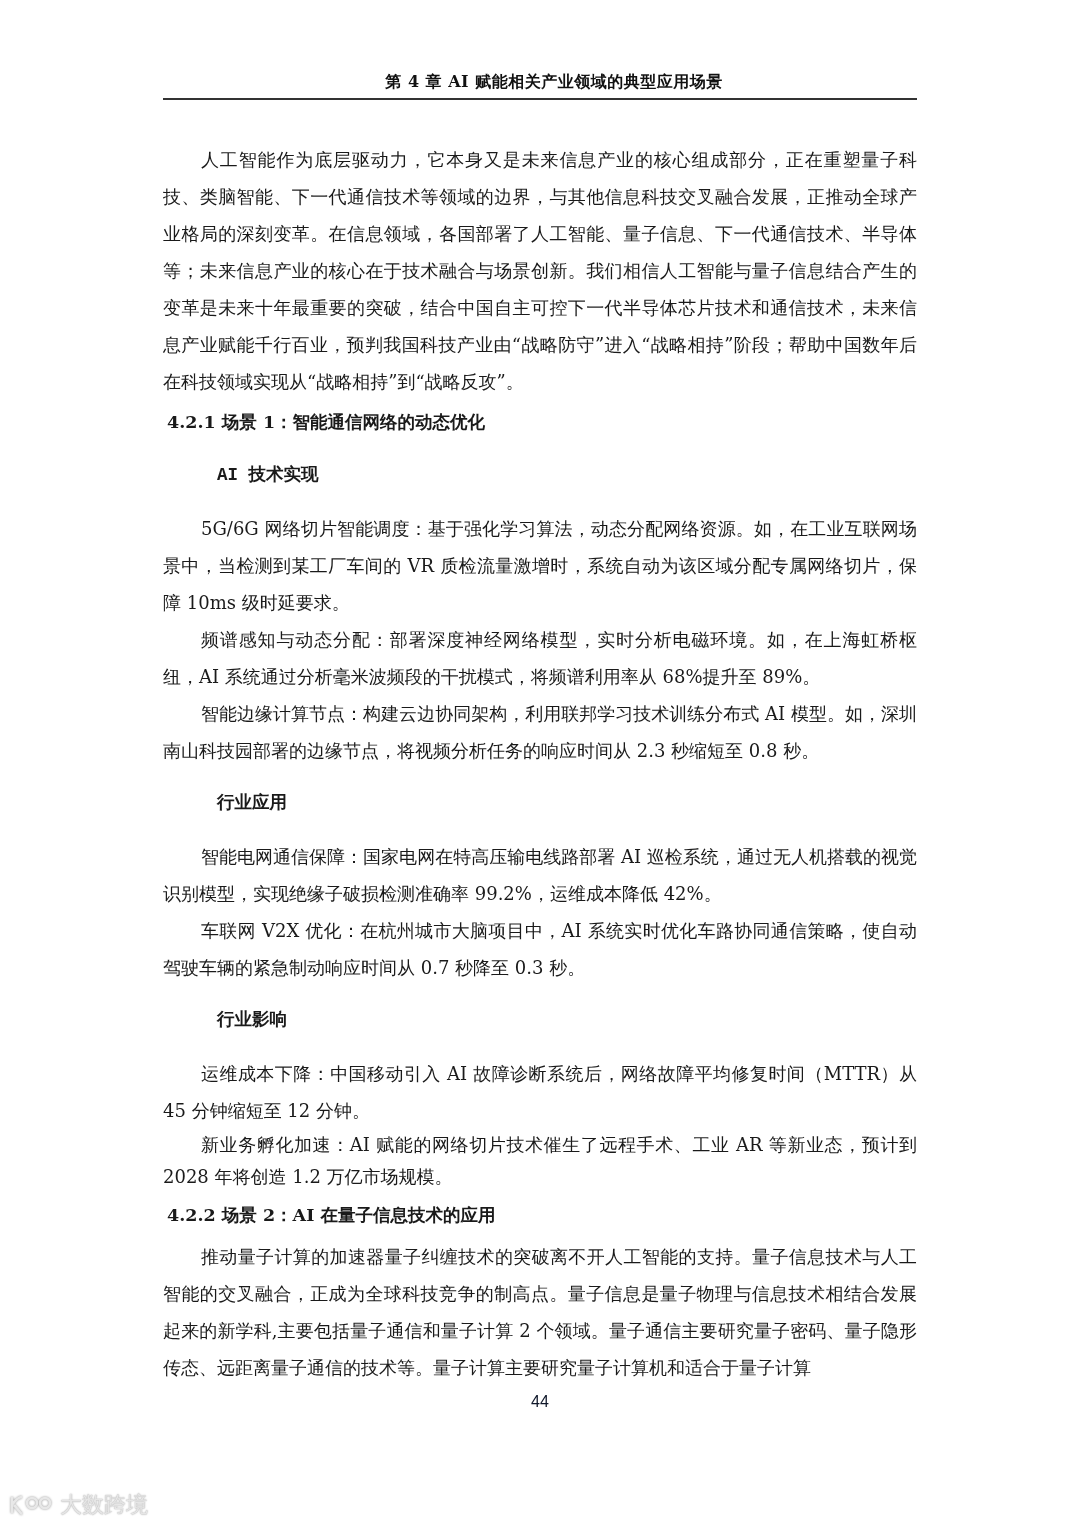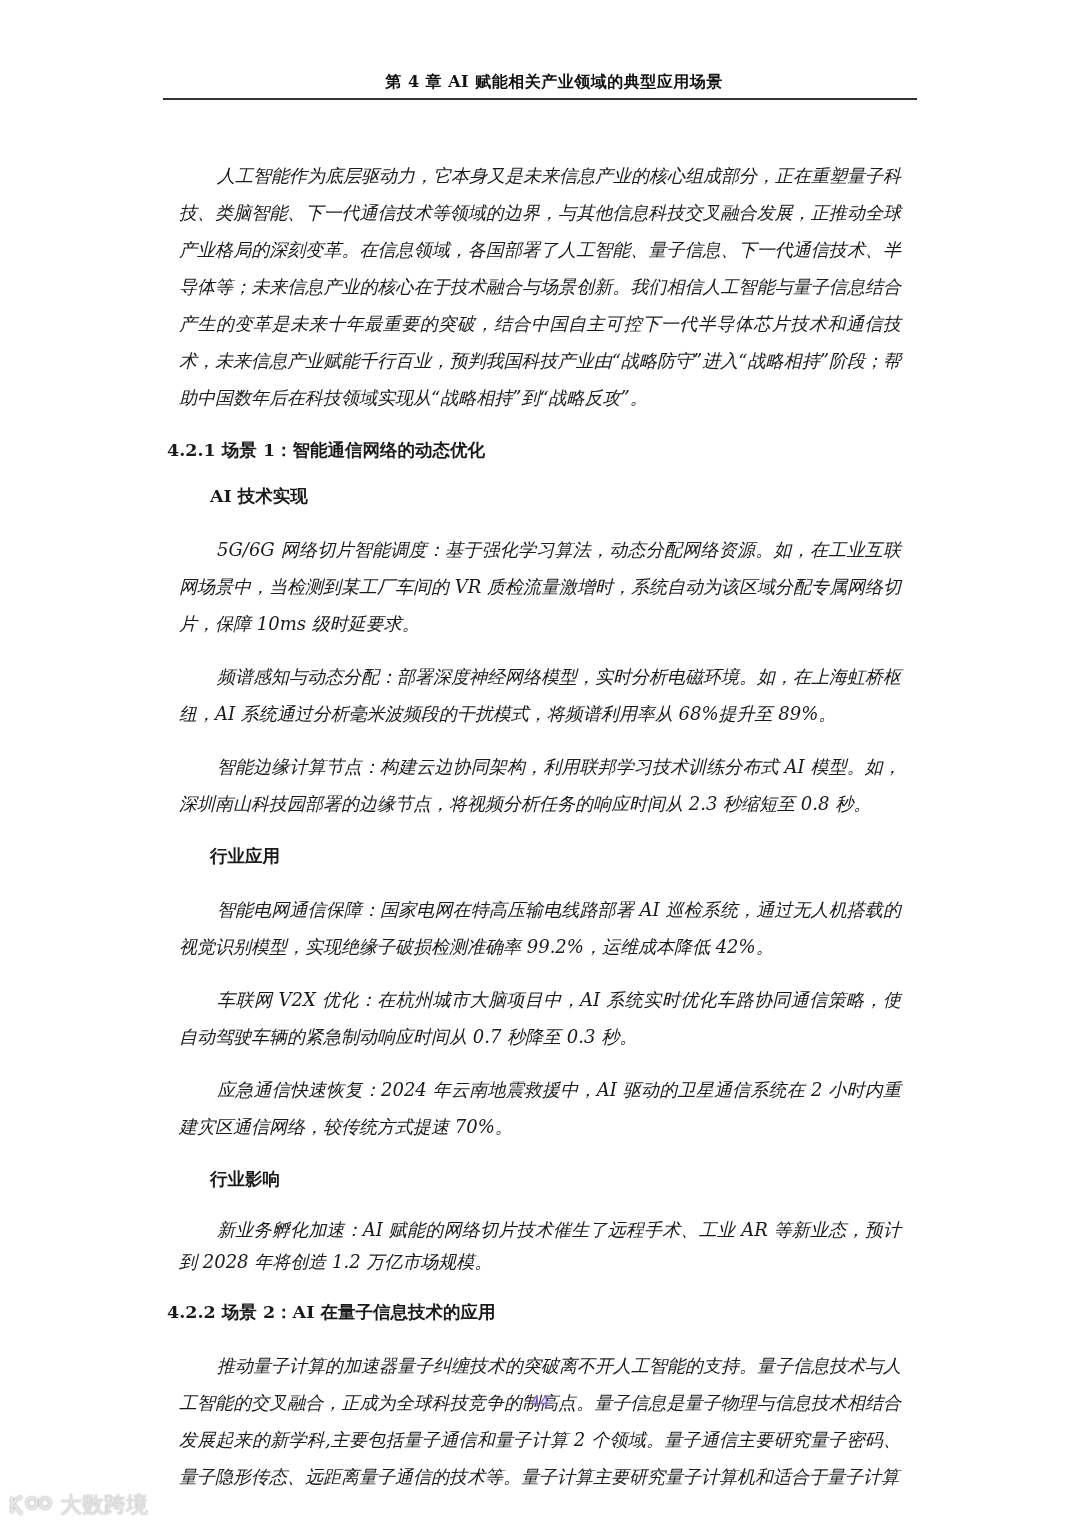--- a/index.html
+++ b/index.html
@@ -16,26 +16,26 @@
     }
     .header-rule {
       position: absolute; left: 163px; top: 98px; width: 754px; height: 0;
       border-top: 2px solid #333;
     }
     .body-block {
       position: absolute; left: 163px; width: 754px;
       font-size: 18px; line-height: 37px;
       text-align: justify; text-align-last: left;
     }
-    .para { text-indent: 38px; margin: 16px; font-style: italic; }
+    .para { text-indent: 38px; margin: 0; }
     .h3 { font-weight: bold; font-size: 17.5px; margin: 4px; line-height: 37px; }
-    .h4 { font-weight: bold; font-size: 17.5px; margin: 9px; line-height: 37px; padding-left: 38px; }
+    .h4 { font-weight: bold; font-size: 17.5px; margin: 16px; line-height: 37px; padding-left: 38px; font-family: Liberation Mono, monospace; }
     .page-num {
       position: absolute; left: 0; width: 1080px; top: 1393px;
-      text-align: center; font-size: 16px; font-family: "Liberation Sans", sans-serif; color: #8b5cf6;
+      text-align: center; font-size: 16px; font-family: "Liberation Sans", sans-serif; color: #0f172a;
     }
     .watermark {
       position: absolute; left: 8px; top: 1490px; height: 30px;
       display: flex; align-items: center; gap: 6px;
       color: #e6e6e6; font-size: 22px; font-family: "DejaVu Sans", sans-serif;
       text-shadow: 0 0 2px #bbb, 0 0 1px #aaa;
     }
     .watermark svg { display: block; }
   </style>
 </head>
@@ -50,23 +50,23 @@
   <p class="h3">4.2.1  场景 1：智能通信网络的动态优化</p>
 
   <p class="h4">AI  技术实现</p>
   <p class="para">5G/6G 网络切片智能调度：基于强化学习算法，动态分配网络资源。如，在工业互联网场景中，当检测到某工厂车间的 VR 质检流量激增时，系统自动为该区域分配专属网络切片，保障 10ms 级时延要求。</p>
   <p class="para">频谱感知与动态分配：部署深度神经网络模型，实时分析电磁环境。如，在上海虹桥枢纽，AI 系统通过分析毫米波频段的干扰模式，将频谱利用率从 68%提升至 89%。</p>
   <p class="para">智能边缘计算节点：构建云边协同架构，利用联邦学习技术训练分布式 AI 模型。如，深圳南山科技园部署的边缘节点，将视频分析任务的响应时间从 2.3 秒缩短至 0.8 秒。</p>
 
   <p class="h4">行业应用</p>
   <p class="para">智能电网通信保障：国家电网在特高压输电线路部署 AI 巡检系统，通过无人机搭载的视觉识别模型，实现绝缘子破损检测准确率 99.2%，运维成本降低 42%。</p>
   <p class="para">车联网 V2X 优化：在杭州城市大脑项目中，AI 系统实时优化车路协同通信策略，使自动驾驶车辆的紧急制动响应时间从 0.7 秒降至 0.3 秒。</p>
-  <p class="para">应急通信快速恢复：2024 年云南地震救援中，AI 驱动的卫星通信系统在 2 小时内重建灾区通信网络，较传统方式提速 70%。</p>
 
   <p class="h4">行业影响</p>
+  <p class="para">运维成本下降：中国移动引入 AI 故障诊断系统后，网络故障平均修复时间（MTTR）从 45 分钟缩短至 12 分钟。</p>
   <p class="para" style="line-height:32px;">新业务孵化加速：AI 赋能的网络切片技术催生了远程手术、工业 AR 等新业态，预计到 2028 年将创造 1.2 万亿市场规模。</p>
 
   <p class="h3">4.2.2  场景 2：AI 在量子信息技术的应用</p>
   <p class="para">推动量子计算的加速器量子纠缠技术的突破离不开人工智能的支持。量子信息技术与人工智能的交叉融合，正成为全球科技竞争的制高点。量子信息是量子物理与信息技术相结合发展起来的新学科,主要包括量子通信和量子计算 2 个领域。量子通信主要研究量子密码、量子隐形传态、远距离量子通信的技术等。量子计算主要研究量子计算机和适合于量子计算</p>
 </div>
 
 <div class="page-num">44</div>
 
 <div class="watermark">
   <span>

